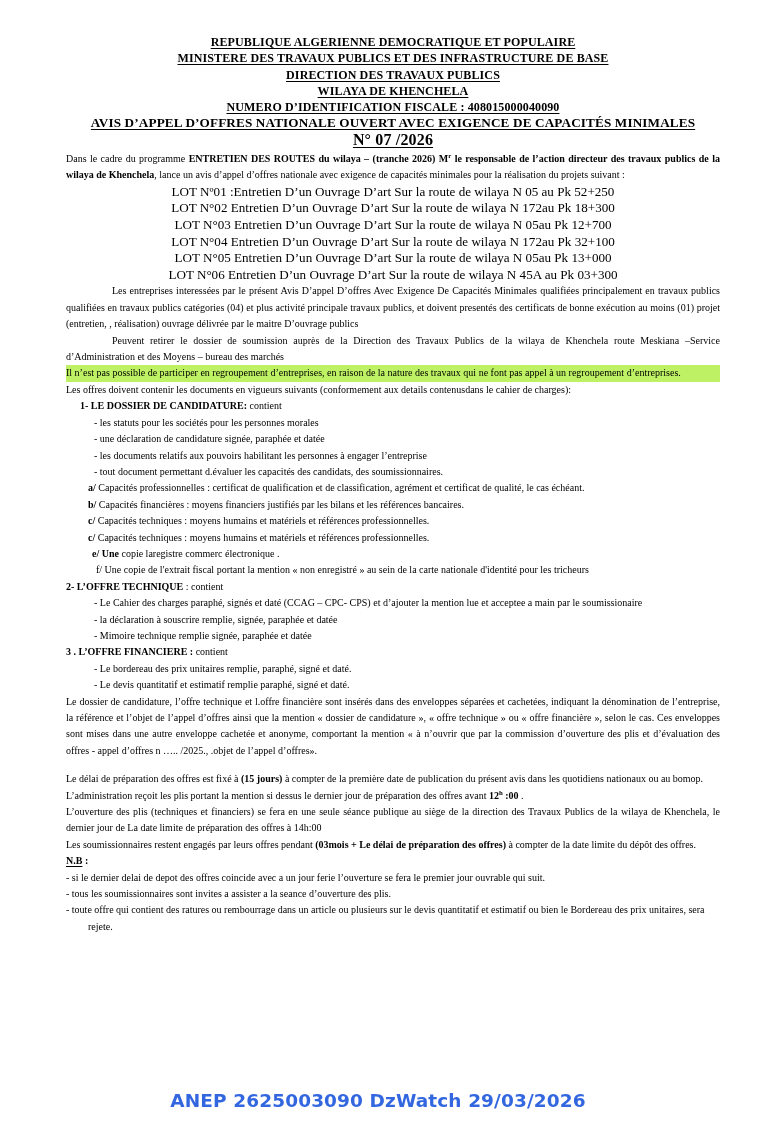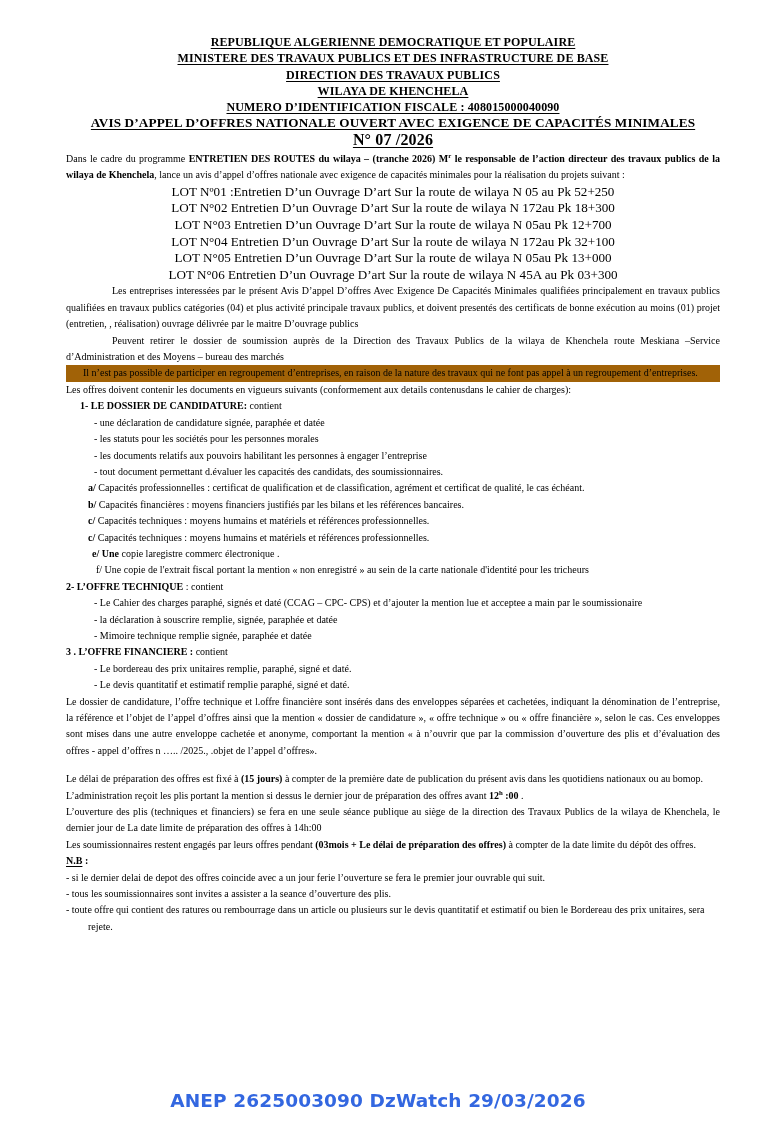--- a/index.html
+++ b/index.html
@@ -59,21 +59,21 @@
     font-size: 13.1px;
     line-height: 16.6px;
     text-align: center;
   }
   .ind1 { text-indent: 46px; }
   .ind-dash { padding-left: 28px; }
   .ind-letter { padding-left: 22px; }
   .ind-num { padding-left: 14px; }
   .ind-e { padding-left: 26px; }
   .ind-f { padding-left: 30px; }
-  .hl { background: #a16207; padding-left: 17px; }
+  .hl { background: #bef264; }
   .gap { height: 12px; }
 
   
   .footer {
     position: absolute;
     left: 0;
     right: 12px;
     bottom: 27px;
     text-align: center;
     font-family: "DejaVu Sans", "Liberation Sans", sans-serif;
@@ -107,22 +107,22 @@
     <p class="lot">LOT N°04 Entretien  D’un Ouvrage D’art Sur  la route de wilaya N 172au  Pk 32+100</p>
     <p class="lot">LOT N°05 Entretien  D’un Ouvrage D’art Sur  la route de wilaya N 05au  Pk 13+000</p>
     <p class="lot">LOT N°06 Entretien  D’un Ouvrage D’art Sur  la route de wilaya N 45A au Pk 03+300</p>
 
     <p class="t ind1">Les entreprises interessées par le présent Avis D’appel  D’offres Avec Exigence De Capacités Minimales  qualifiées principalement en travaux publics qualifiées en travaux publics catégories (04) et plus activité principale travaux publics, et doivent presentés des certificats de bonne exécution au moins (01) projet (entretien, , réalisation)  ouvrage délivrée par le maitre D’ouvrage  publics</p>
     <p class="t ind1">Peuvent retirer le dossier de soumission auprès de la Direction  des  Travaux  Publics de  la  wilaya  de  Khenchela route Meskiana –Service d’Administration et des Moyens – bureau des marchés</p>
     <p class="t nj hl">Il n’est pas possible de participer en regroupement d’entreprises, en raison de la nature des travaux qui ne font pas appel à un regroupement d’entreprises.</p>
     <p class="t nj">Les offres doivent contenir  les documents en  vigueurs suivants (conformement aux details contenusdans le  cahier de charges):</p>
 
     <p class="t nj ind-num"><span class="b">1- </span><span class="b">LE DOSSIER DE CANDIDATURE:</span><span> contient</span></p>
+    <p class="t nj ind-dash">- les statuts pour les sociétés pour les personnes morales</p>
     <p class="t nj ind-dash">- une déclaration de candidature signée, paraphée et datée</p>
-    <p class="t nj ind-dash">- les statuts pour les sociétés pour les personnes morales</p>
     <p class="t nj ind-dash">- les documents relatifs aux pouvoirs habilitant les personnes à engager l’entreprise</p>
     <p class="t nj ind-dash">- tout document permettant d.évaluer les capacités des candidats, des soumissionnaires.</p>
 
     <p class="t nj ind-letter"><span class="b">a/</span><span> Capacités professionnelles : certificat de qualification et de classification, agrément et certificat de qualité,  le cas échéant.</span></p>
     <p class="t nj ind-letter"><span class="b">b/</span><span> Capacités financières : moyens financiers justifiés par les bilans et les références bancaires.</span></p>
     <p class="t nj ind-letter"><span class="b">c/</span><span> Capacités techniques : moyens humains et matériels et références professionnelles.</span></p>
     <p class="t nj ind-letter"><span class="b">c/</span><span> Capacités techniques : moyens humains et matériels et références professionnelles.</span></p>
 
     <p class="t nj ind-e"><span class="b">e/ </span><span class="b">Une</span><span> copie laregistre commerc électronique .</span></p>
     <p class="t nj ind-f">f/ Une copie de l'extrait fiscal portant la mention « non enregistré » au sein de la carte nationale d'identité pour les tricheurs</p>

